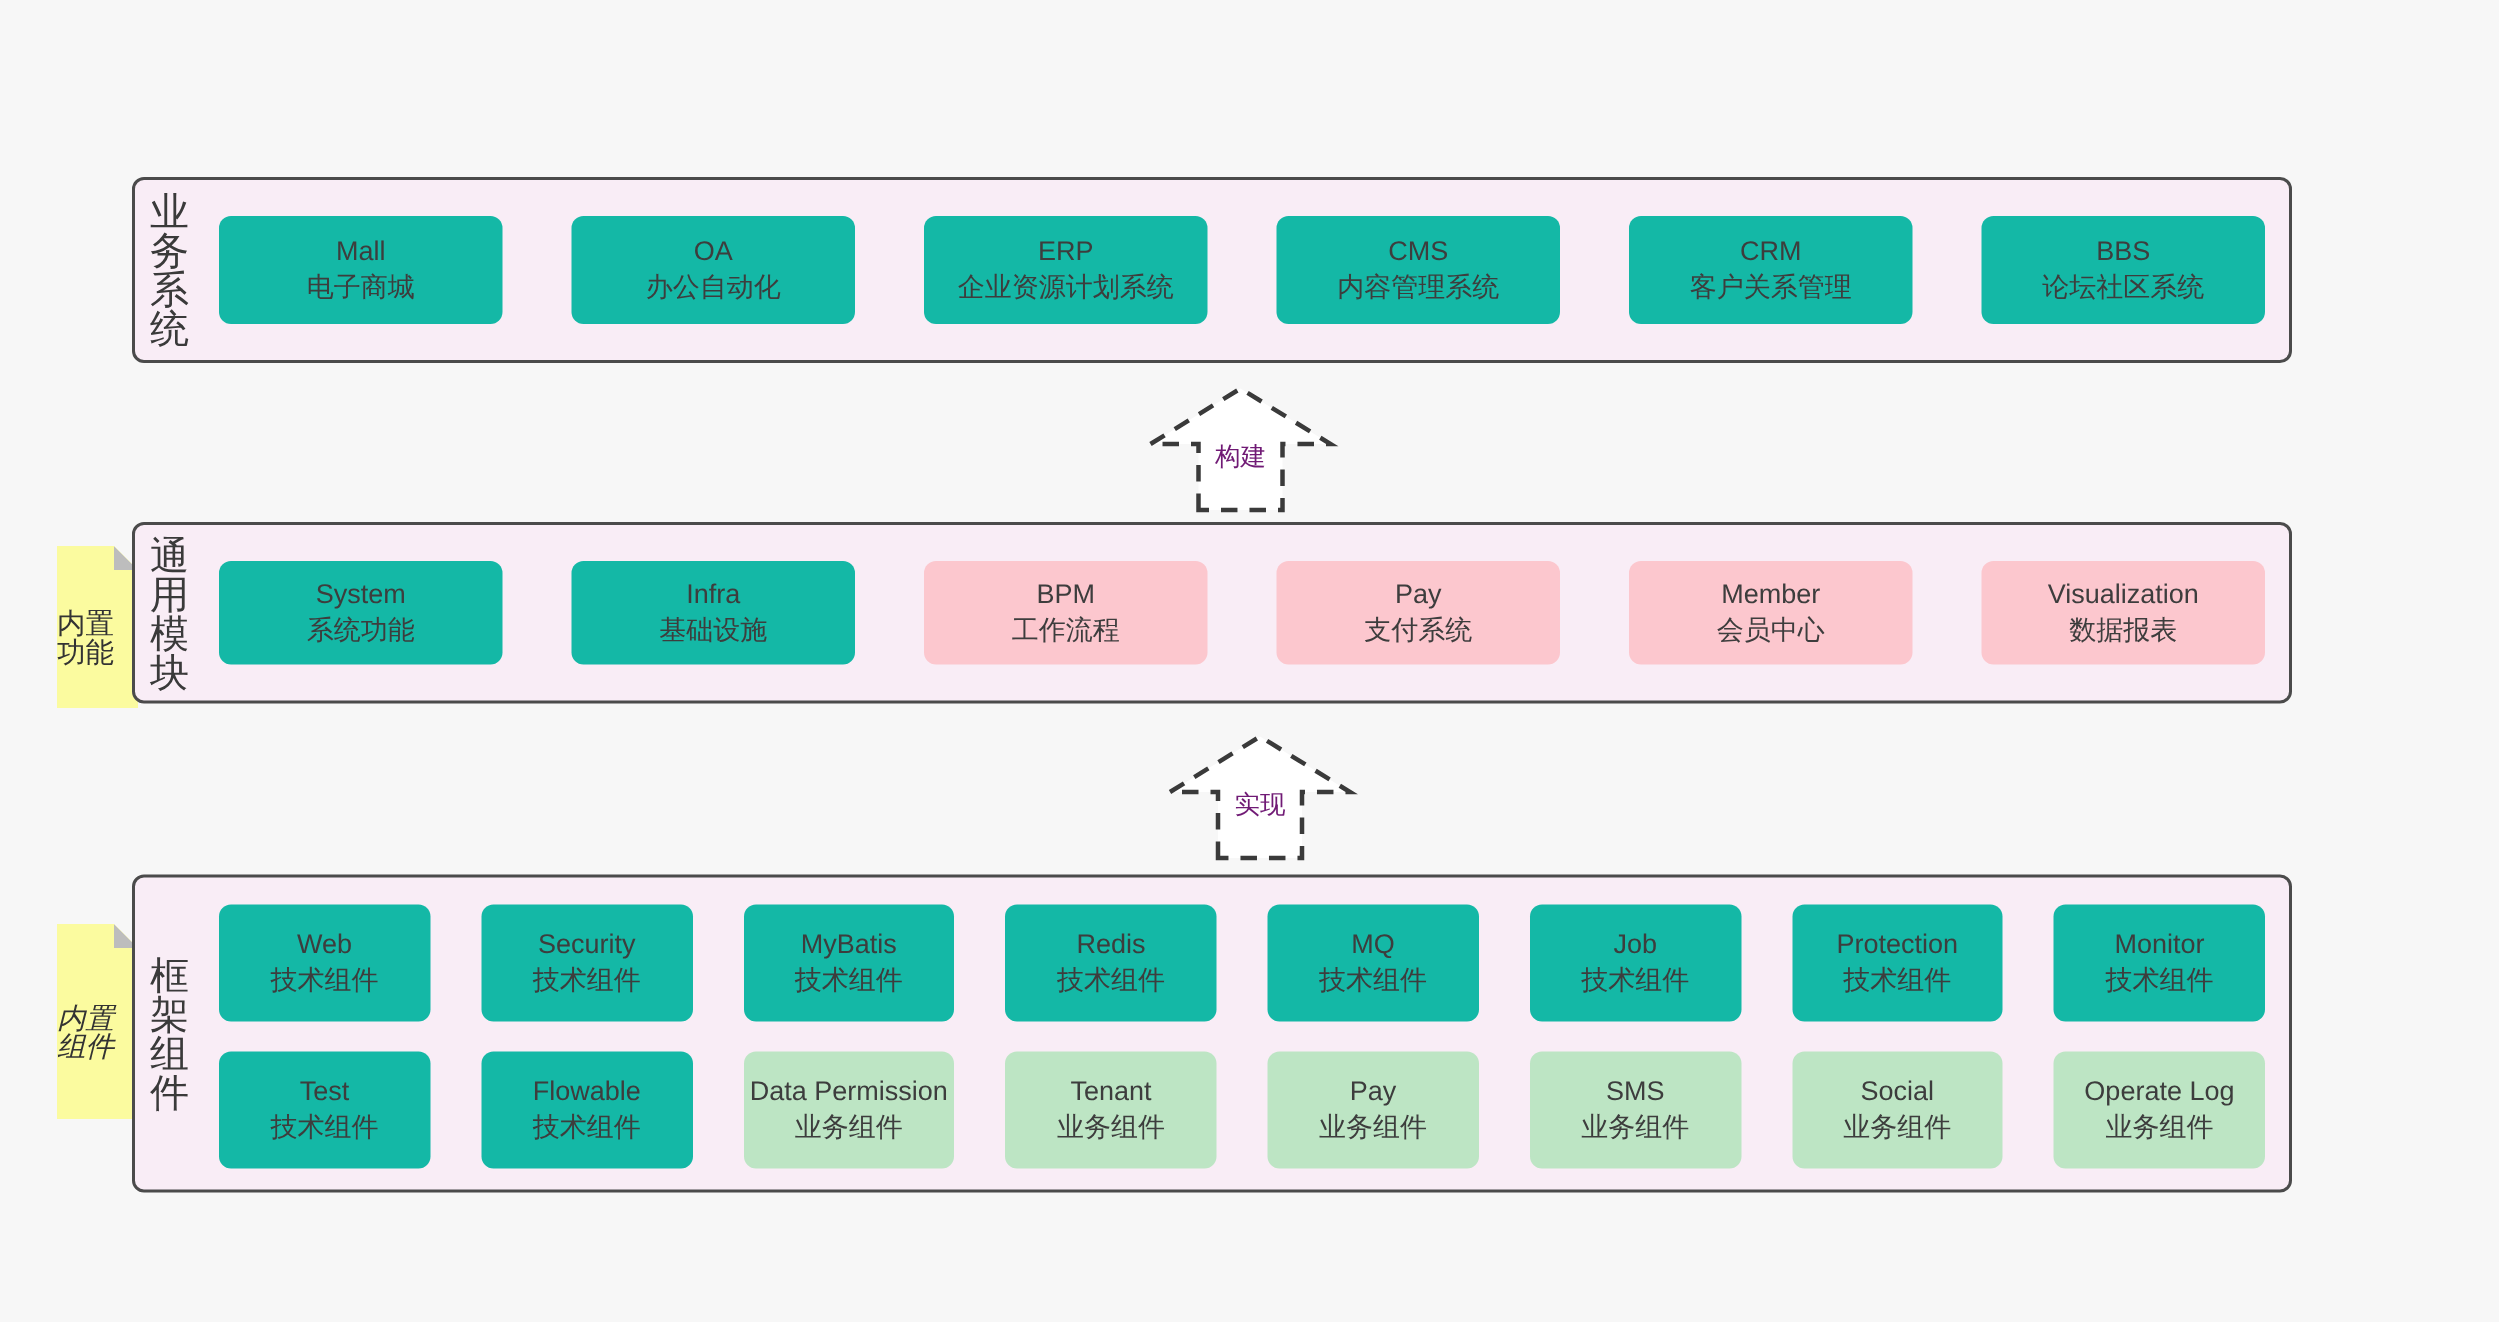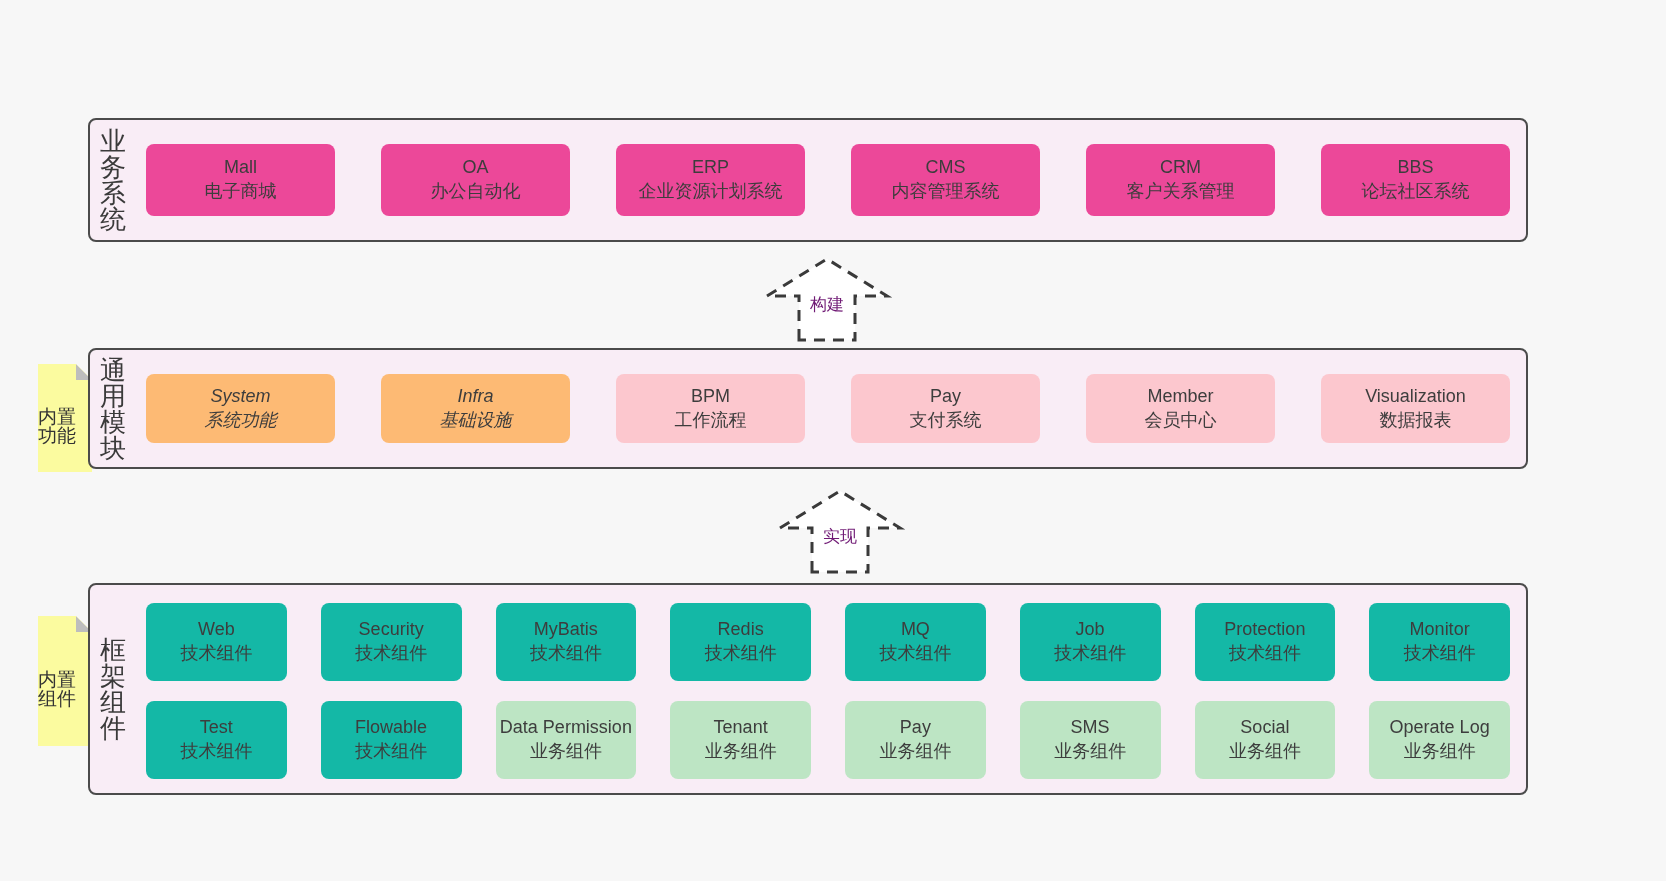--- a/index.html
+++ b/index.html
@@ -33,32 +33,32 @@
   .band3 .box-row{height:78px;gap:34px;}
   .band3 .row1{top:18px;}
   .band3 .row2{top:116px;}
   .box{
     flex:1;border-radius:8px;
     display:flex;flex-direction:column;align-items:center;justify-content:center;
     text-align:center;font-size:18px;line-height:1.32;padding:2px 4px;box-sizing:border-box;
   }
   .box .en{display:block;}
   .box .cn{display:block;}
-  .box.blue{background:#ec4899;}
-  .box.red{background:#fdba74;font-style:italic;}
+  .box.blue{background:#14b8a6;}
+  .box.red{background:#14b8a6;}
   .box.pink{background:#fcc7ce;}
   .box.green{background:#14b8a6;}
   .box.lightgreen{background:#bde5c4;}
   
   .note{
     position:absolute;left:38px;width:54px;background:#fbfb9f;z-index:1;
     clip-path:polygon(0 0,calc(100% - 16px) 0,100% 16px,100% 100%,0 100%);
   }
   .note1{top:364px;height:108px;}
-  .note2{top:616px;height:130px;}
+  .note2{top:616px;height:130px;font-style:italic;}
   .note .fold{
     position:absolute;top:0;right:0;width:16px;height:16px;
     background:#bdbdbd;clip-path:polygon(0 0,100% 100%,0 100%);
   }
   .note .note-text{
     position:absolute;left:0;right:6px;top:20px;bottom:4px;
     display:flex;flex-direction:column;align-items:center;justify-content:space-around;
     font-size:19px;color:#333;line-height:1;
   }
   

